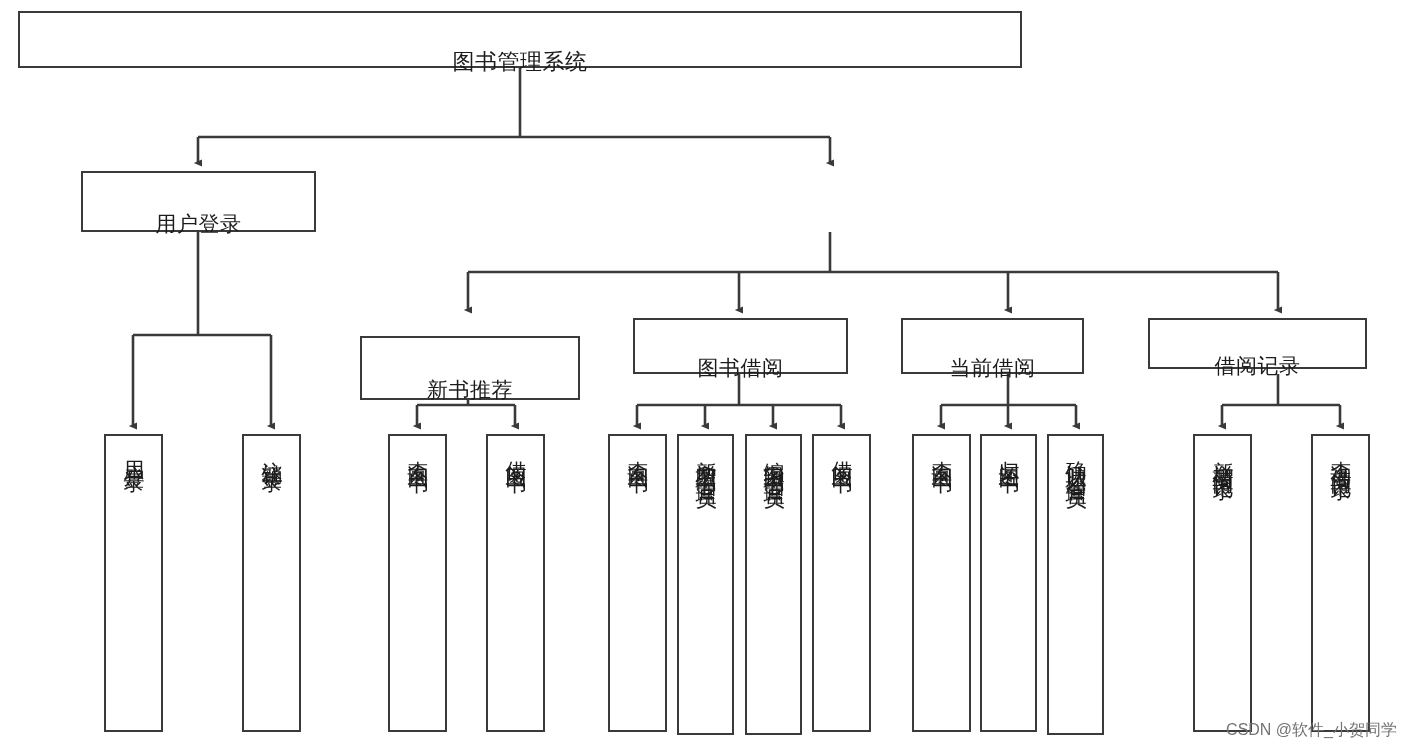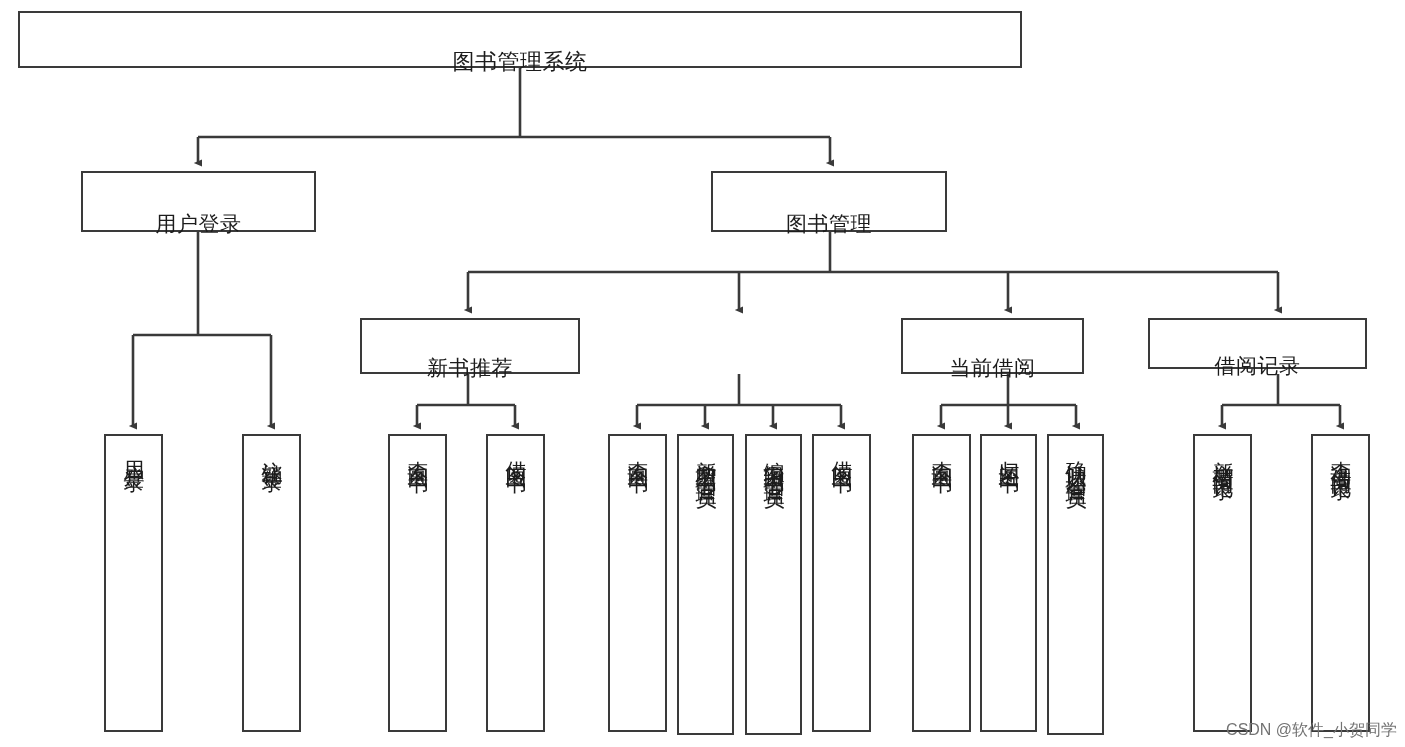--- a/index.html
+++ b/index.html
@@ -136,28 +136,28 @@
   </svg>
 
   <div class="node root horizontal" style="left:18px; top:11px; width:1004px; height:57px;">
     <span class="node-label">图书管理系统</span>
   </div>
 
   <div class="node horizontal" style="left:81px; top:171px; width:235px; height:61px;">
     <span class="node-label">用户登录</span>
   </div>
 
-  <div class="node horizontal" style="left:711px; top:171px; width:236px; height:61px;">
-    <span class="node-label">图书管理</span>
-  </div>
-
-  <div class="node horizontal" style="left:360px; top:318px; width:220px; height:56px;">
+
+  <div class="node horizontal" style="left:360px; top:336px; width:220px; height:64px;">
     <span class="node-label">新书推荐</span>
   </div>
 
+  <div class="node horizontal" style="left:633px; top:318px; width:215px; height:56px;">
+    <span class="node-label">图书借阅</span>
+  </div>
 
   <div class="node horizontal" style="left:901px; top:318px; width:183px; height:56px;">
     <span class="node-label">当前借阅</span>
   </div>
 
   <div class="node horizontal" style="left:1148px; top:318px; width:219px; height:51px;">
     <span class="node-label">借阅记录</span>
   </div>
 
   <div class="node vertical" style="left:104px; top:434px; width:59px; height:298px;">

